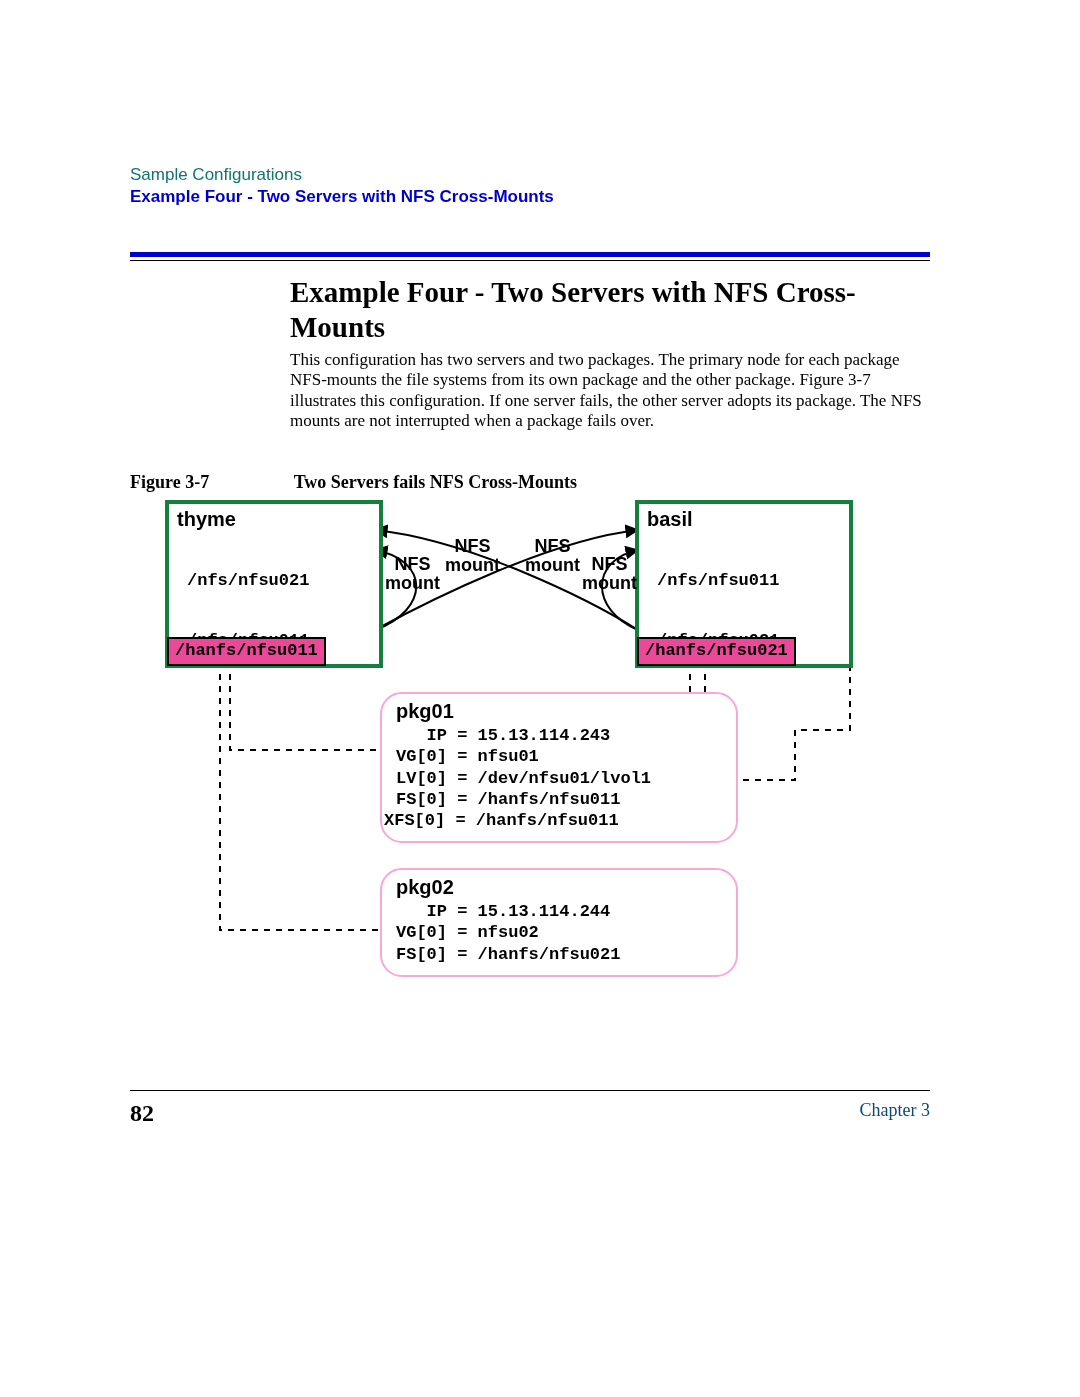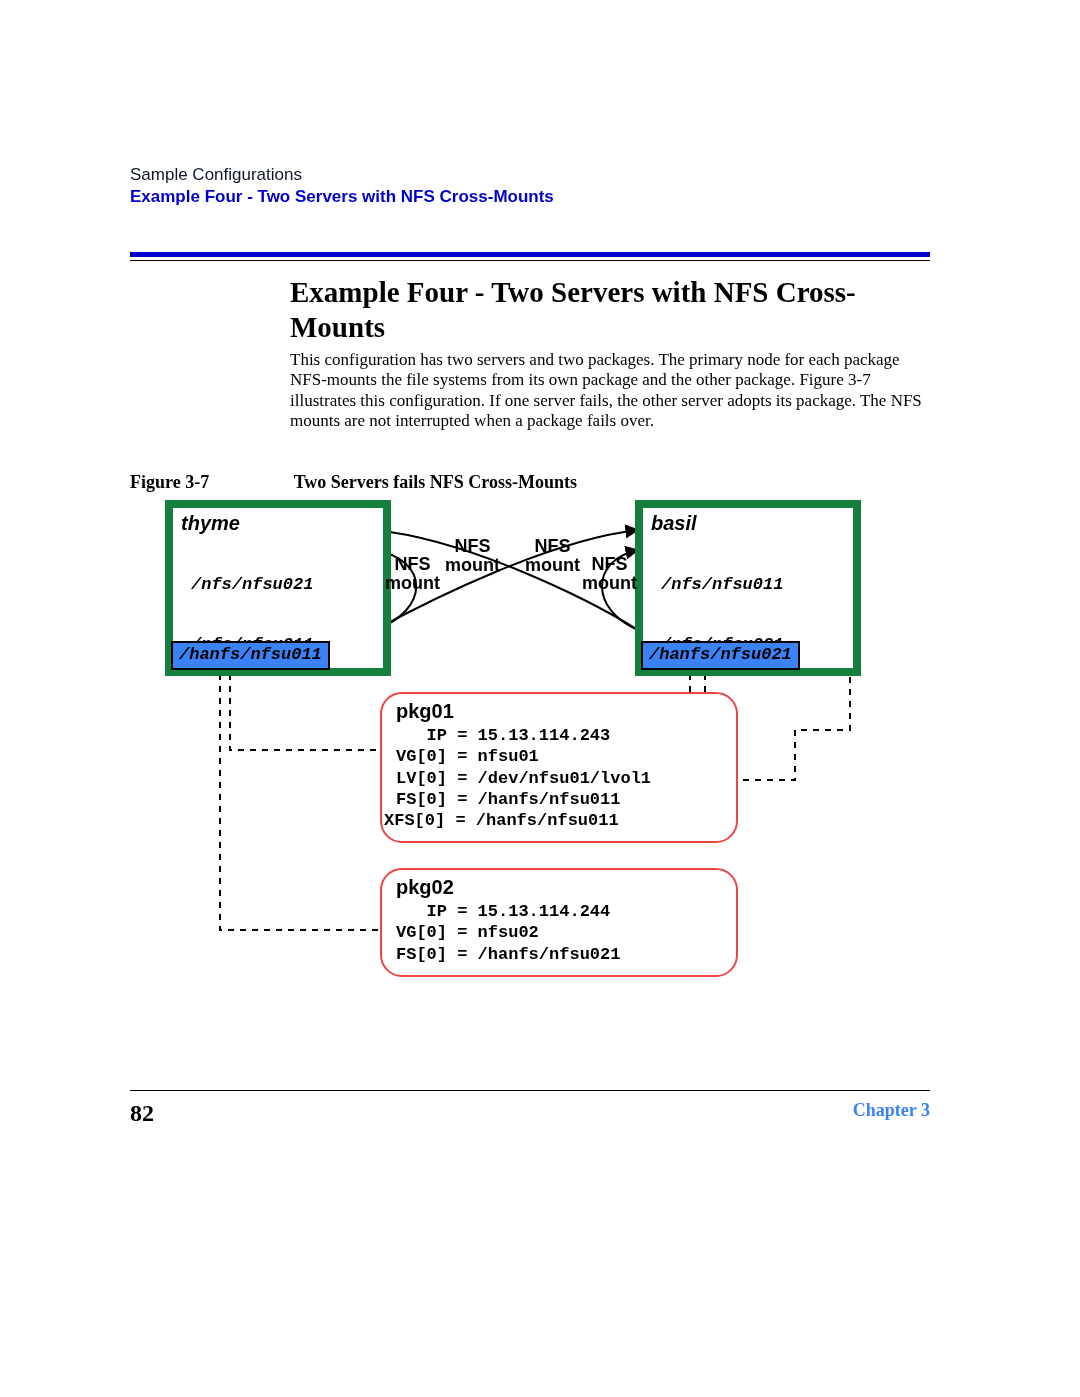--- a/index.html
+++ b/index.html
@@ -15,21 +15,21 @@
     width: 1080px;
     height: 1397px;
   }
   .header-section {
     position: absolute;
     left: 130px;
     top: 165px;
     font-family: Arial, Helvetica, sans-serif;
   }
   .header-line1 {
-    color: #0f172a;
+    color: #0f766e;
     font-size: 17px;
   }
   .header-line2 {
     color: #0000cc;
     font-size: 17px;
     font-weight: bold;
     margin-top: 2px;
   }
   .blue-rule {
     position: absolute;
@@ -78,25 +78,24 @@
   .diagram {
     position: absolute;
     left: 130px;
     top: 480px;
     width: 800px;
     height: 610px;
     font-family: Arial, Helvetica, sans-serif;
   }
   .server-box {
     position: absolute;
-    border: 8px solid #15803d;
+    border: 4px solid #15803d;
     background: #fff;
     width: 210px;
     height: 160px;
-    font-style: italic;
   }
   .server-thyme { left: 35px; top: 20px; }
   .server-basil { left: 505px; top: 20px; }
   .server-title {
     font-size: 20px;
     font-weight: bold;
     padding: 4px 0 0 8px;
   }
   .mono-line {
     font-family: "Courier New", monospace;
@@ -106,32 +105,32 @@
     line-height: 1.25;
     margin-top: 39px;
   }
   .hanfs-box {
     position: absolute;
     border: 2px solid #000;
     font-family: "Courier New", monospace;
     font-weight: bold;
     font-size: 17px;
     padding: 2px 6px 4px 6px;
-    background: #3b82f6;
+    background: #ec4899;
   }
   .mount-label {
     position: absolute;
     font-family: Arial, Helvetica, sans-serif;
     font-weight: bold;
     font-size: 18px;
     line-height: 1.05;
   }
   .pkg-box {
     position: absolute;
-    border: 2px solid #ef4444;
+    border: 2px solid #f9a8d4;
     border-radius: 22px;
     width: 330px;
     padding: 6px 10px 10px 14px;
     background: #fff;
   }
   .pkg-title {
     font-family: Arial, Helvetica, sans-serif;
     font-size: 20px;
     font-weight: bold;
     margin-bottom: 2px;
@@ -165,22 +164,22 @@
     font-family: "Times New Roman", Times, serif;
   }
   .page-num {
     font-weight: bold;
     font-size: 24px;
   }
   .chapter {
     position: absolute;
     right: 0;
     top: 0;
-    color: #3b82f6;
-    font-weight: bold;
+    color: #0c4a6e;
+    font-weight: normal;
     font-size: 18px;
   }
 </style>
 </head>
 <body>
 
 <div class="page">
 
   <div class="header-section">
     <div class="header-line1">Sample Configurations</div>

